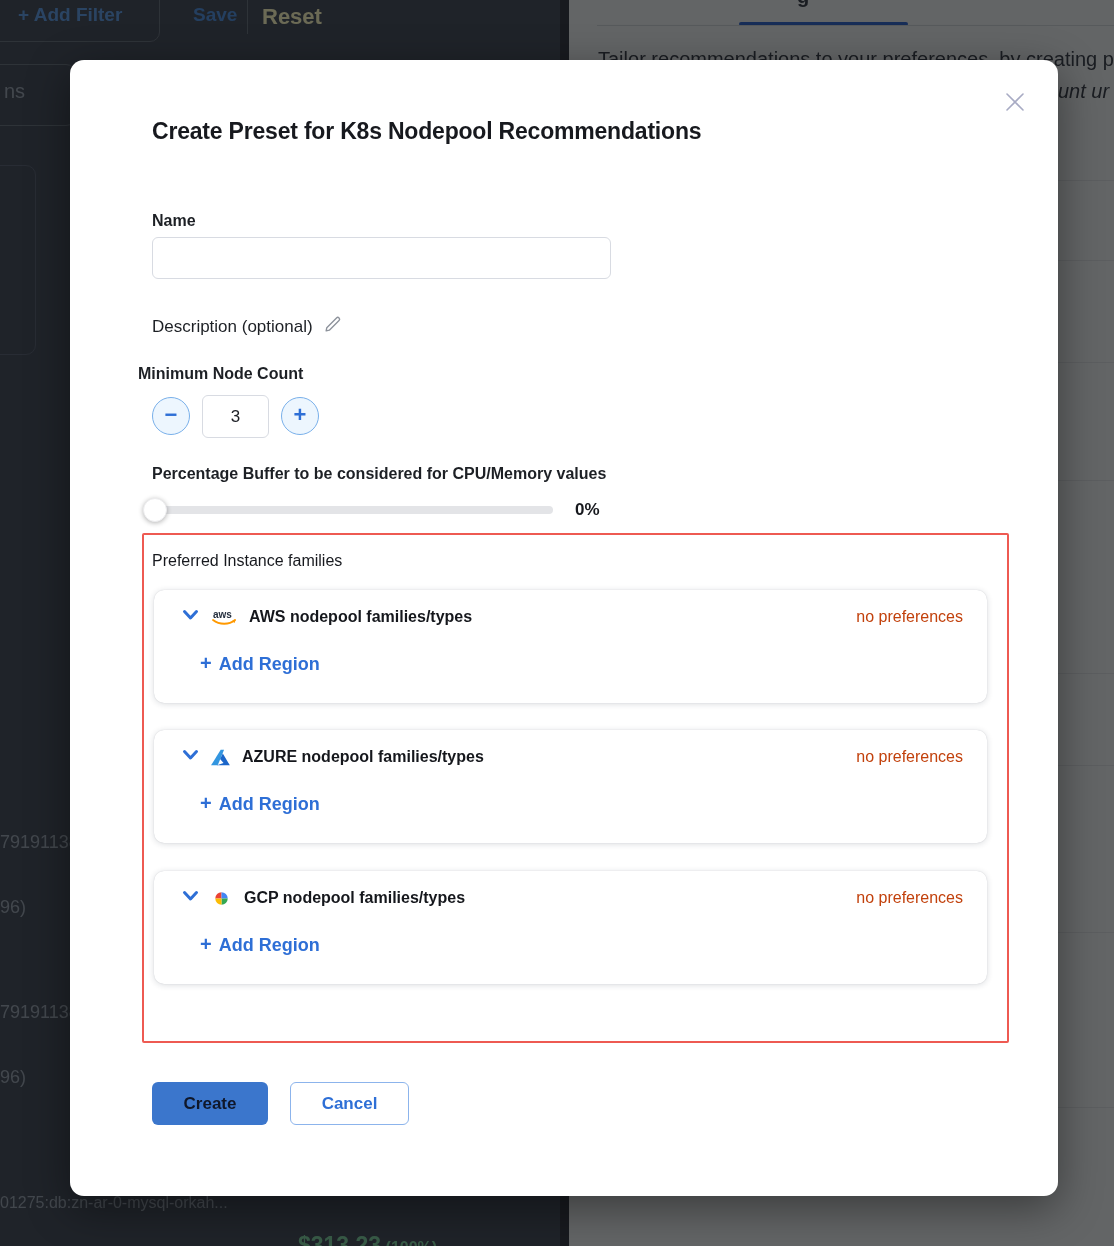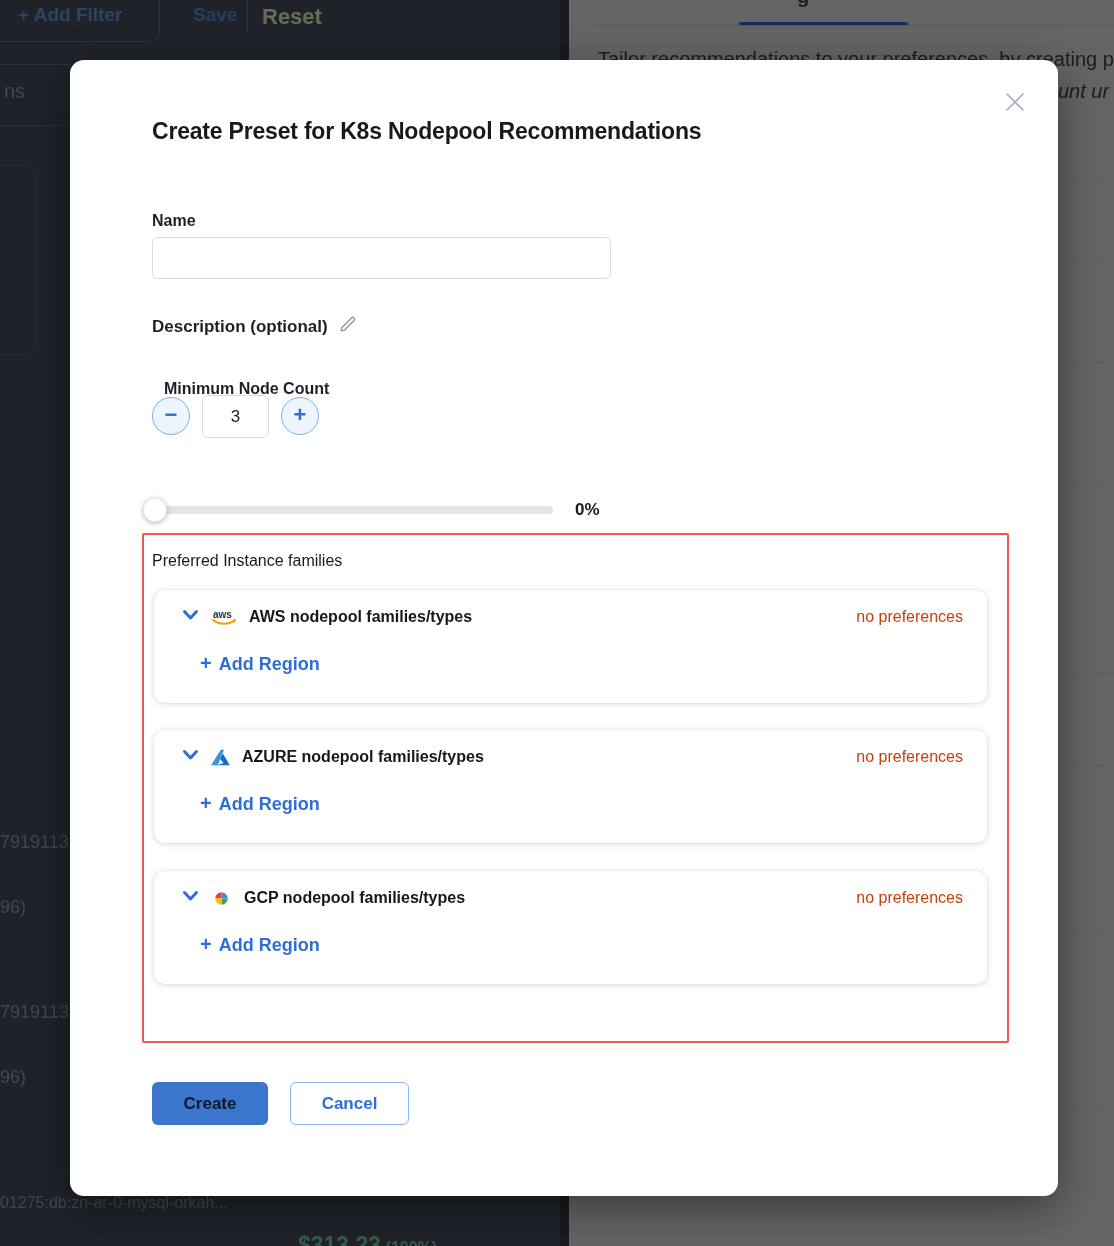--- a/index.html
+++ b/index.html
@@ -44,22 +44,22 @@
   .modal { left:70px; top:60px; width:988px; height:1136px; background:#ffffff;
     border-radius:14px; box-shadow:0 12px 44px rgba(0,0,0,0.42); z-index:20; }
   .close-btn { left:931px; top:28px; width:28px; height:28px; cursor:pointer; }
   .modal-title { left:82px; top:58px; font-size:23px; font-weight:700; color:#17191e; letter-spacing:-0.2px; }
   .field-label { font-size:16px; font-weight:600; color:#1d2025; }
   .name-label { left:82px; top:146px;margin-top:6px; }
   .name-input { left:82px; top:177px; width:459px; height:42px; border:1px solid #d8dbe2;
     border-radius:6px; font-size:16px; padding:0 12px; color:#1d2025; outline:none;
     font-family:"Liberation Sans", sans-serif; background:#fff; }
   .desc-row { left:82px; top:255px; display:flex; align-items:center; gap:10px; }
-  .desc-label { font-size:17px; font-weight:700; color:#1d2025; }
-  .min-label { left:94px; top:305px;margin-top:15px; }
+  .desc-label { font-size:17px; font-weight:400; color:#1d2025; }
+  .min-label { left:68px; top:305px; }
   .step-btn { width:38px; height:38px; border-radius:50%; border:1.5px solid #79b0ea;
     background:#edf6fe; color:#2e6fd6; font-size:22px; font-weight:700; line-height:34px;
     text-align:center; cursor:pointer; }
   .minus-btn { left:82px; top:337px; }
   .plus-btn { left:211px; top:337px; }
   .count-input { left:132px; top:335px; width:67px; height:43px; border:1px solid #d8dbe2;
     border-radius:6px; font-size:17px; text-align:center; color:#1b1e24; outline:none;
     font-family:"Liberation Sans", sans-serif; background:#fff; }
   .buffer-label { left:82px; top:405px; }
   .slider-track { left:82px; top:446px; width:401px; height:8px; border-radius:4px; background:#e3e4e7; cursor:pointer; }
@@ -157,20 +157,21 @@
           <path d="M3 15 L3.6 12 L12.8 2.8 A1.6 1.6 0 0 1 15.2 5.2 L6 14.4 Z" fill="none" stroke="#8d929b" stroke-width="1.3" stroke-linejoin="round"></path>
         </svg>
       </span>
     </div>
 
     <div class="abs field-label min-label">Minimum Node Count</div>
     <div class="abs step-btn minus-btn">−</div>
     <input class="abs count-input" type="text" value="3" style="">
     <div class="abs step-btn plus-btn">+</div>
 
+    <div class="abs field-label buffer-label">Percentage Buffer to be considered for CPU/Memory values</div>
     <div class="abs slider-track"></div>
     <div class="abs slider-thumb"></div>
     <div class="abs buffer-value">0%</div>
 
     <div class="abs red-section"></div>
     <div class="abs pref-label">Preferred Instance families</div>
 
     <div class="abs card" style="top:530px;">
       <div class="card-row">
         <span class="chevron">

